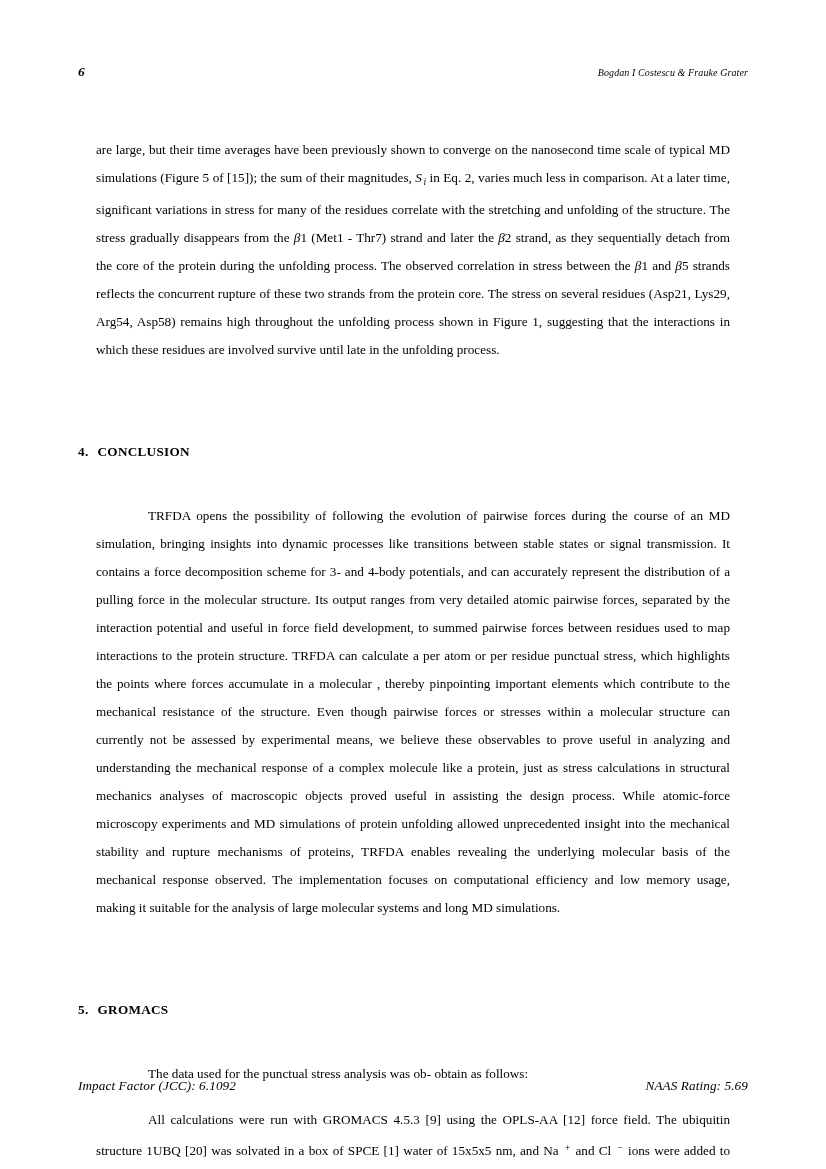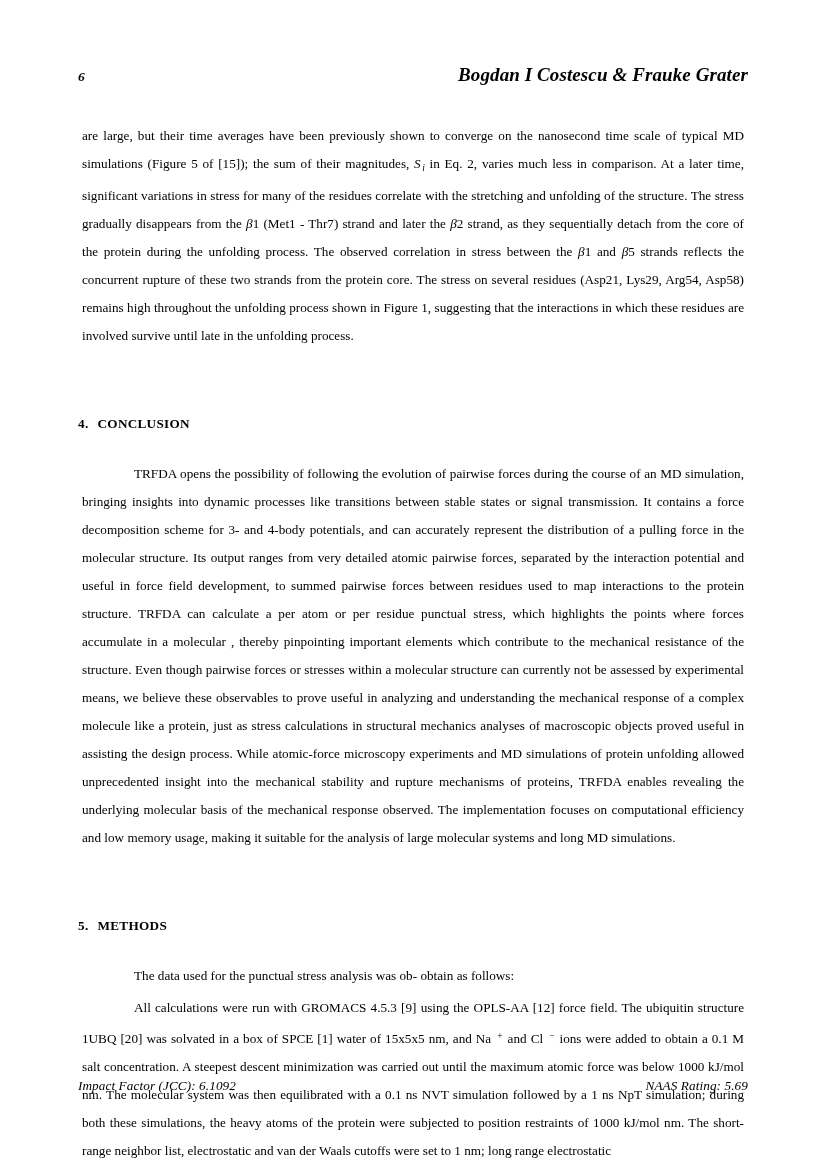--- a/index.html
+++ b/index.html
@@ -40,34 +40,34 @@
     font-size: 13.5px;
   }
   .page-number {
     font-style: italic;
     font-weight: bold;
     font-size: 13.5px;
     letter-spacing: 0.2px;
   }
   .head-authors {
     font-style: italic;
-    font-weight: bold;
-    font-size: 19px;
+    font-weight: normal;
+    font-size: 10px;
     letter-spacing: 0.1px;
   }
 
   
   .body-block {
     position: absolute;
     left: 0;
     width: 670px;
     top: 118px;
   }
   p.body-par {
-    margin: 4px;
+    margin: 18px;
     font-size: 13.2px;
     line-height: 28px;
     text-align: justify;
     text-justify: inter-word;
     hyphens: none;
   }
   p.indent {
     text-indent: 52px;
   }
   .gap-sec {
@@ -138,21 +138,21 @@
 
       <div class="gap-sec"></div>
 
       <h2 class="section-head"><span class="num">4.</span><span>CONCLUSION</span></h2>
       <div class="after-head"></div>
 
       <p class="body-par indent">TRFDA opens the possibility of following the evolution of pairwise forces during the course of an MD simulation, bringing insights into dynamic processes like transitions between stable states or signal transmission. It contains a force decomposition scheme for 3- and 4-body potentials, and can accurately represent the distribution of a pulling force in the molecular structure. Its output ranges from very detailed atomic pairwise forces, separated by the interaction potential and useful in force field development, to summed pairwise forces between residues used to map interactions to the protein structure. TRFDA can calculate a per atom or per residue punctual stress, which highlights the points where forces accumulate in a molecular , thereby pinpointing important elements which contribute to the mechanical resistance of the structure. Even though pairwise forces or stresses within a molecular structure can currently not be assessed by experimental means, we believe these observables to prove useful in analyzing and understanding the mechanical response of a complex molecule like a protein, just as stress calculations in structural mechanics analyses of macroscopic objects proved useful in assisting the design process. While atomic-force microscopy experiments and MD simulations of protein unfolding allowed unprecedented insight into the mechanical stability and rupture mechanisms of proteins, TRFDA enables revealing the underlying molecular basis of the mechanical response observed. The implementation focuses on computational efficiency and low memory usage, making it suitable for the analysis of large molecular systems and long MD simulations.</p>
 
       <div class="gap-sec"></div>
 
-      <h2 class="section-head"><span class="num">5.</span><span>METHODS</span></h2>
+      <h2 class="section-head"><span class="num">5.</span><span>GROMACS</span></h2>
       <div class="after-head"></div>
 
       <p class="body-par indent">The data used for the punctual stress analysis was ob- obtain as follows:</p>
 
       <p class="body-par indent"><span>All calculations were run with GROMACS 4.5.3 [9] using the OPLS-AA [12] force field. The ubiquitin structure 1UBQ [20] was solvated in a box of SPCE [1] water of 15x5x5 nm, and Na </span><sup class="mathsup">+</sup><span> and Cl </span><sup class="mathsup">−</sup><span> ions were added to obtain a 0.1 M salt concentration.  A steepest descent minimization was carried out until the maximum atomic force was below 1000 kJ/mol nm.  The molecular system was then equilibrated with a 0.1 ns NVT simulation followed by a 1 ns NpT simulation; during both these simulations, the heavy atoms of the protein were subjected to position restraints of 1000 kJ/mol nm. The short-range neighbor list, electrostatic and van der Waals cutoffs were set to 1 nm; long range electrostatic</span></p>
 
     </div>
 
     <div class="footer">
       <span class="footer-left">Impact Factor (JCC): 6.1092</span>

